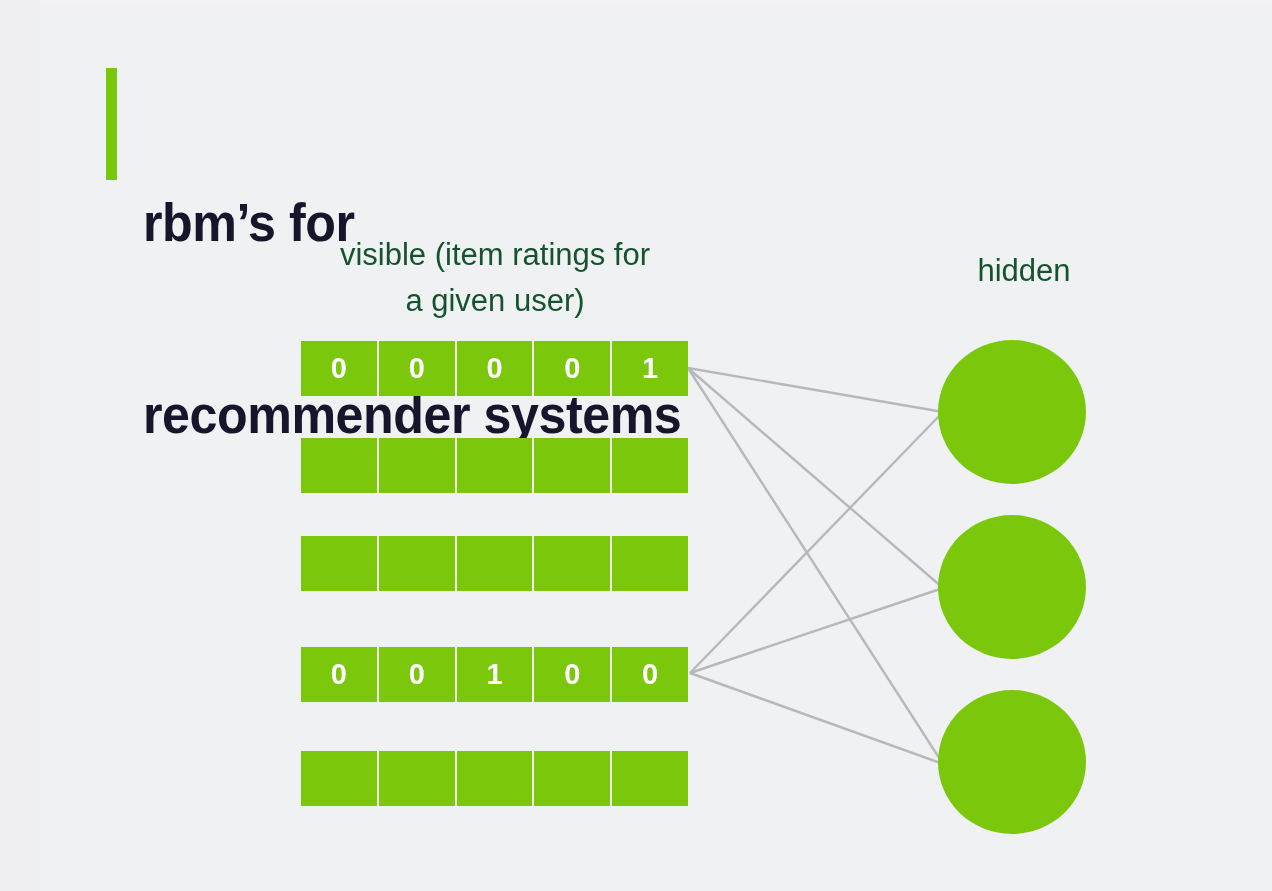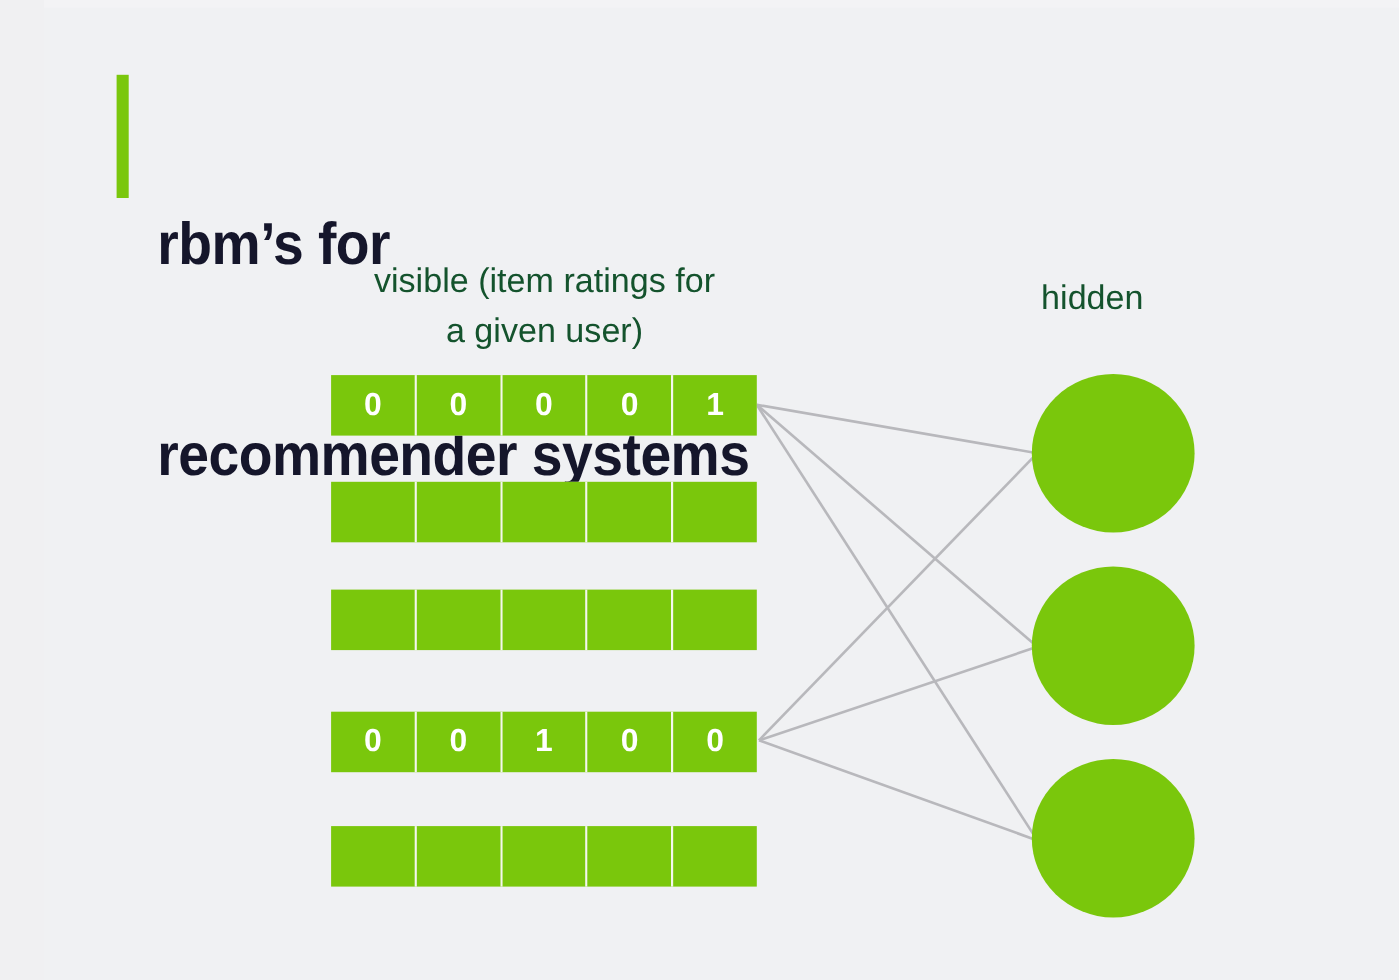--- a/index.html
+++ b/index.html
@@ -64,21 +64,21 @@
     line-height: 46px;
     text-align: center;
     white-space: pre;
   }
   #visible-label {
     left: 230px;
     top: 232px;
     width: 450px;
   }
   #hidden-label {
-    left: 853px;
+    left: 884px;
     top: 248px;
     width: 200px;
   }
 
   
   #edges {
     position: absolute;
     left: 0; top: 0;
     width: 1272px;
     height: 891px;

